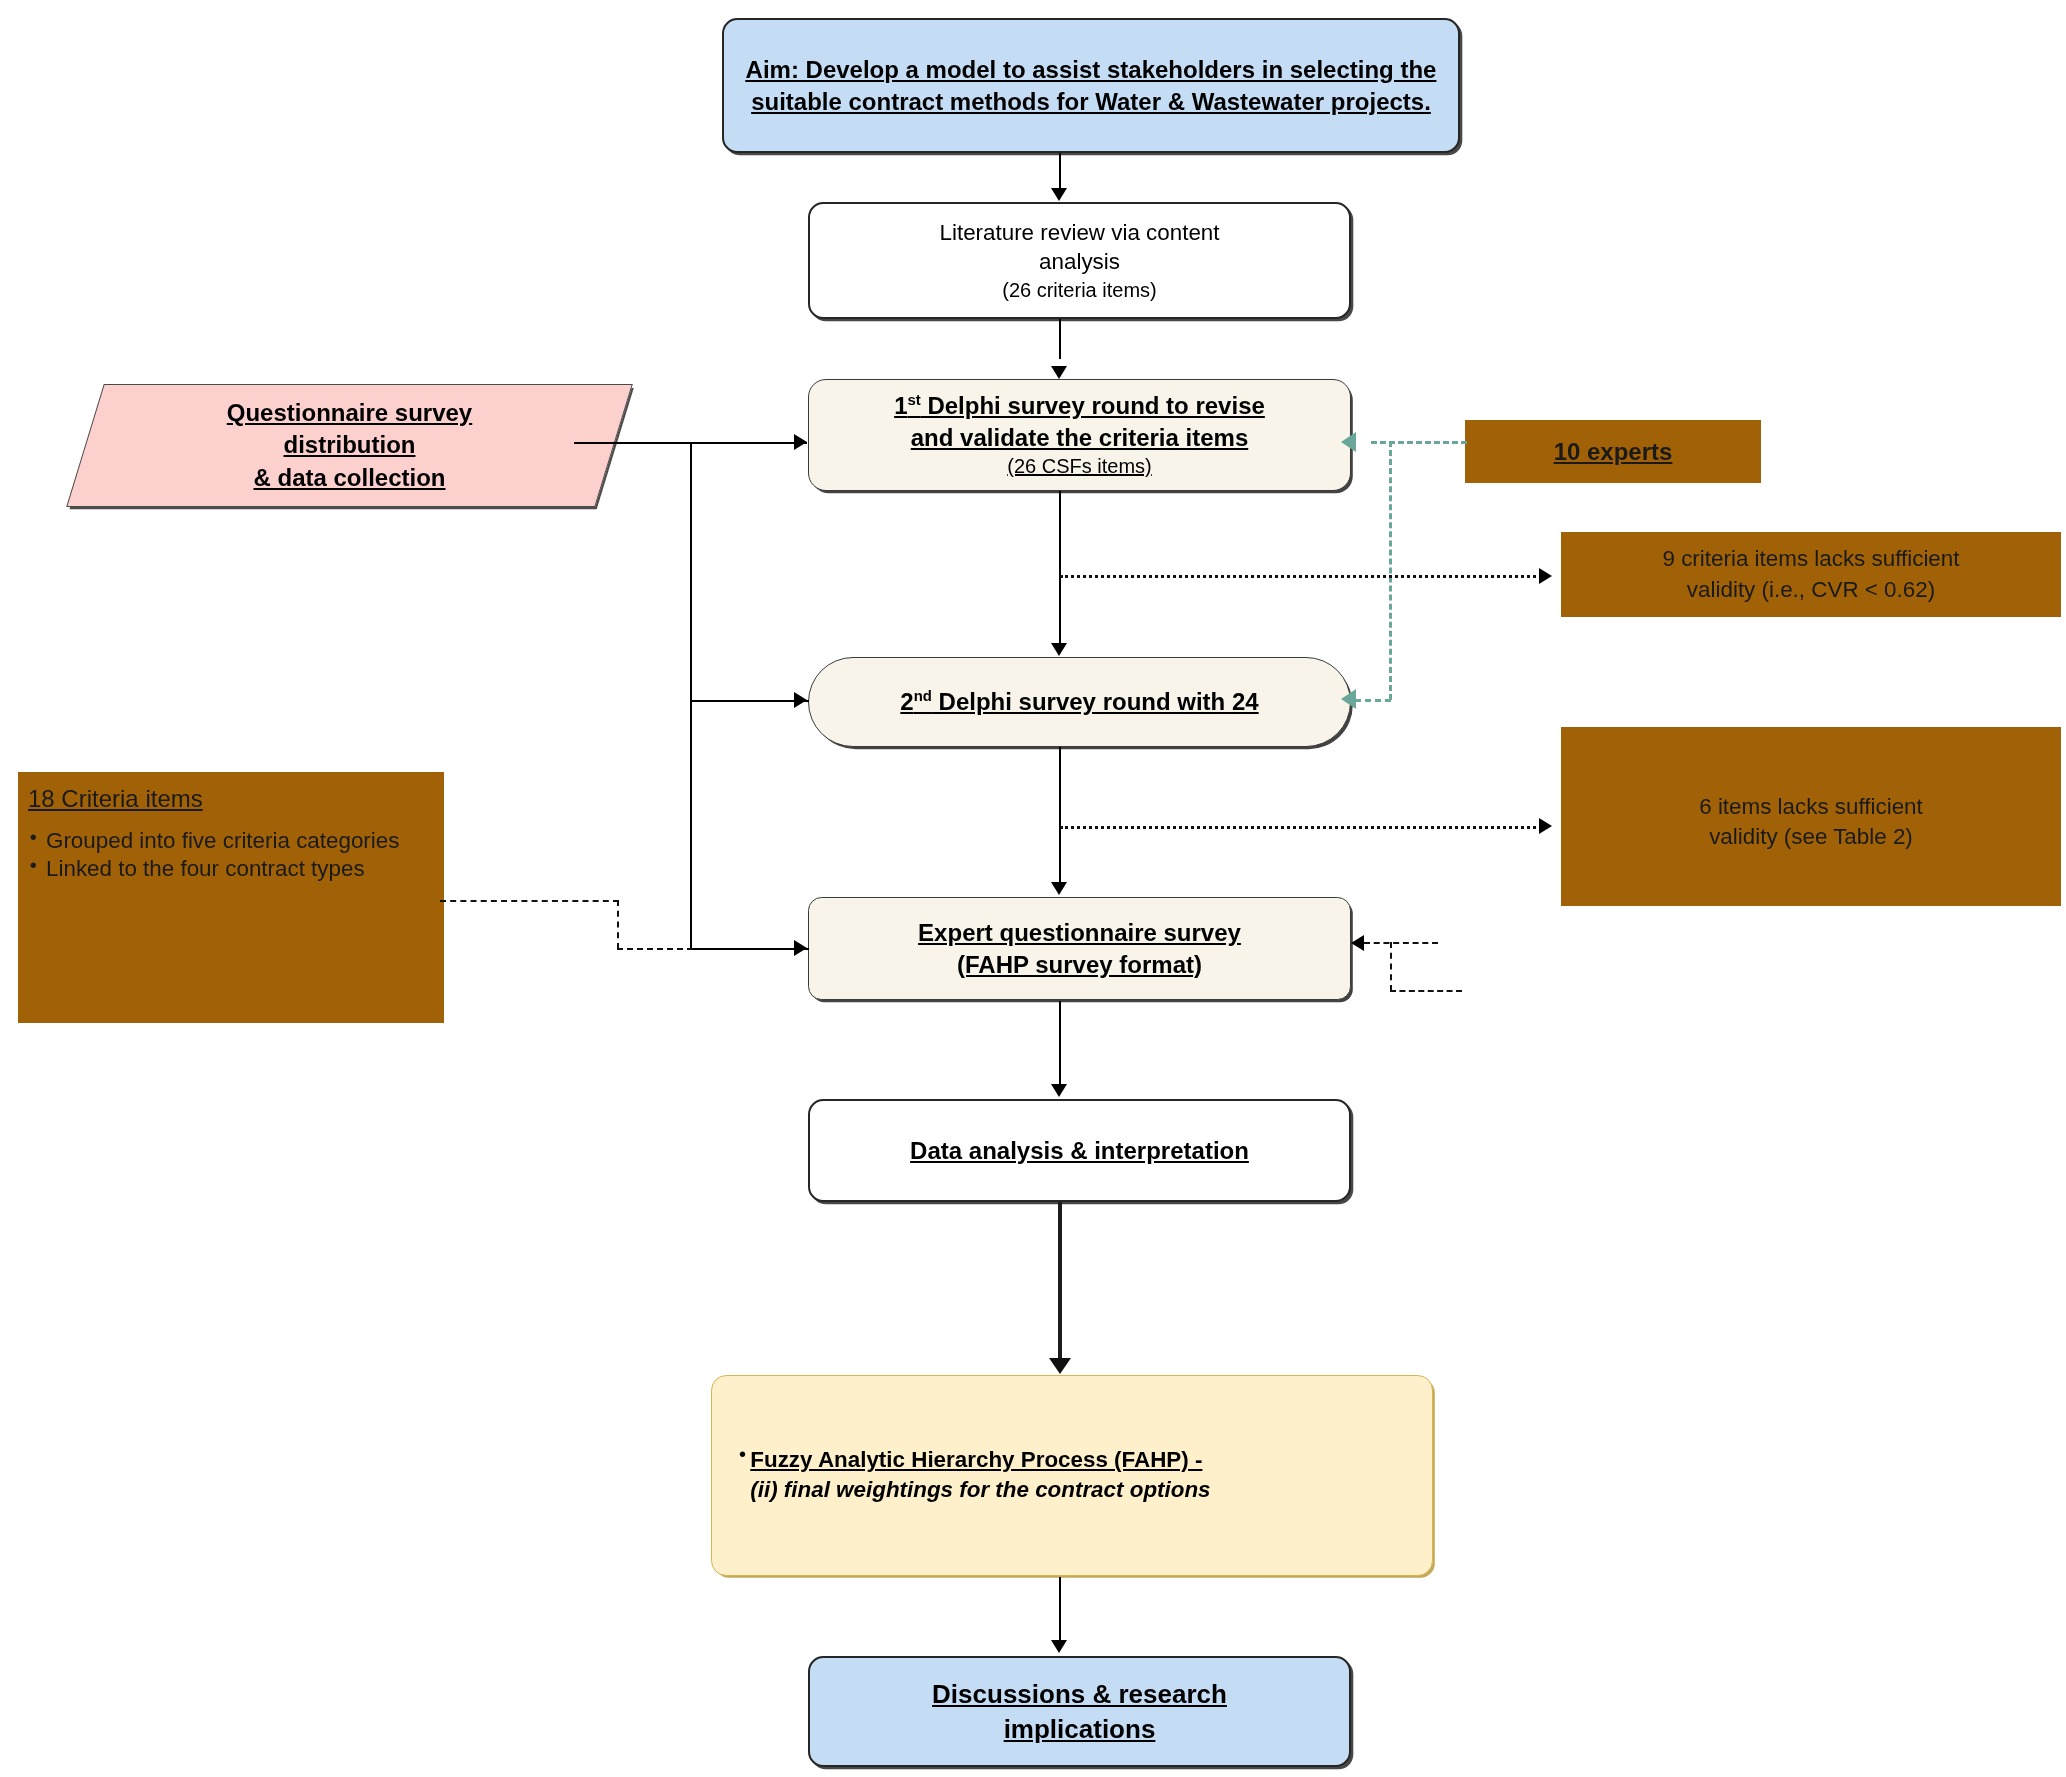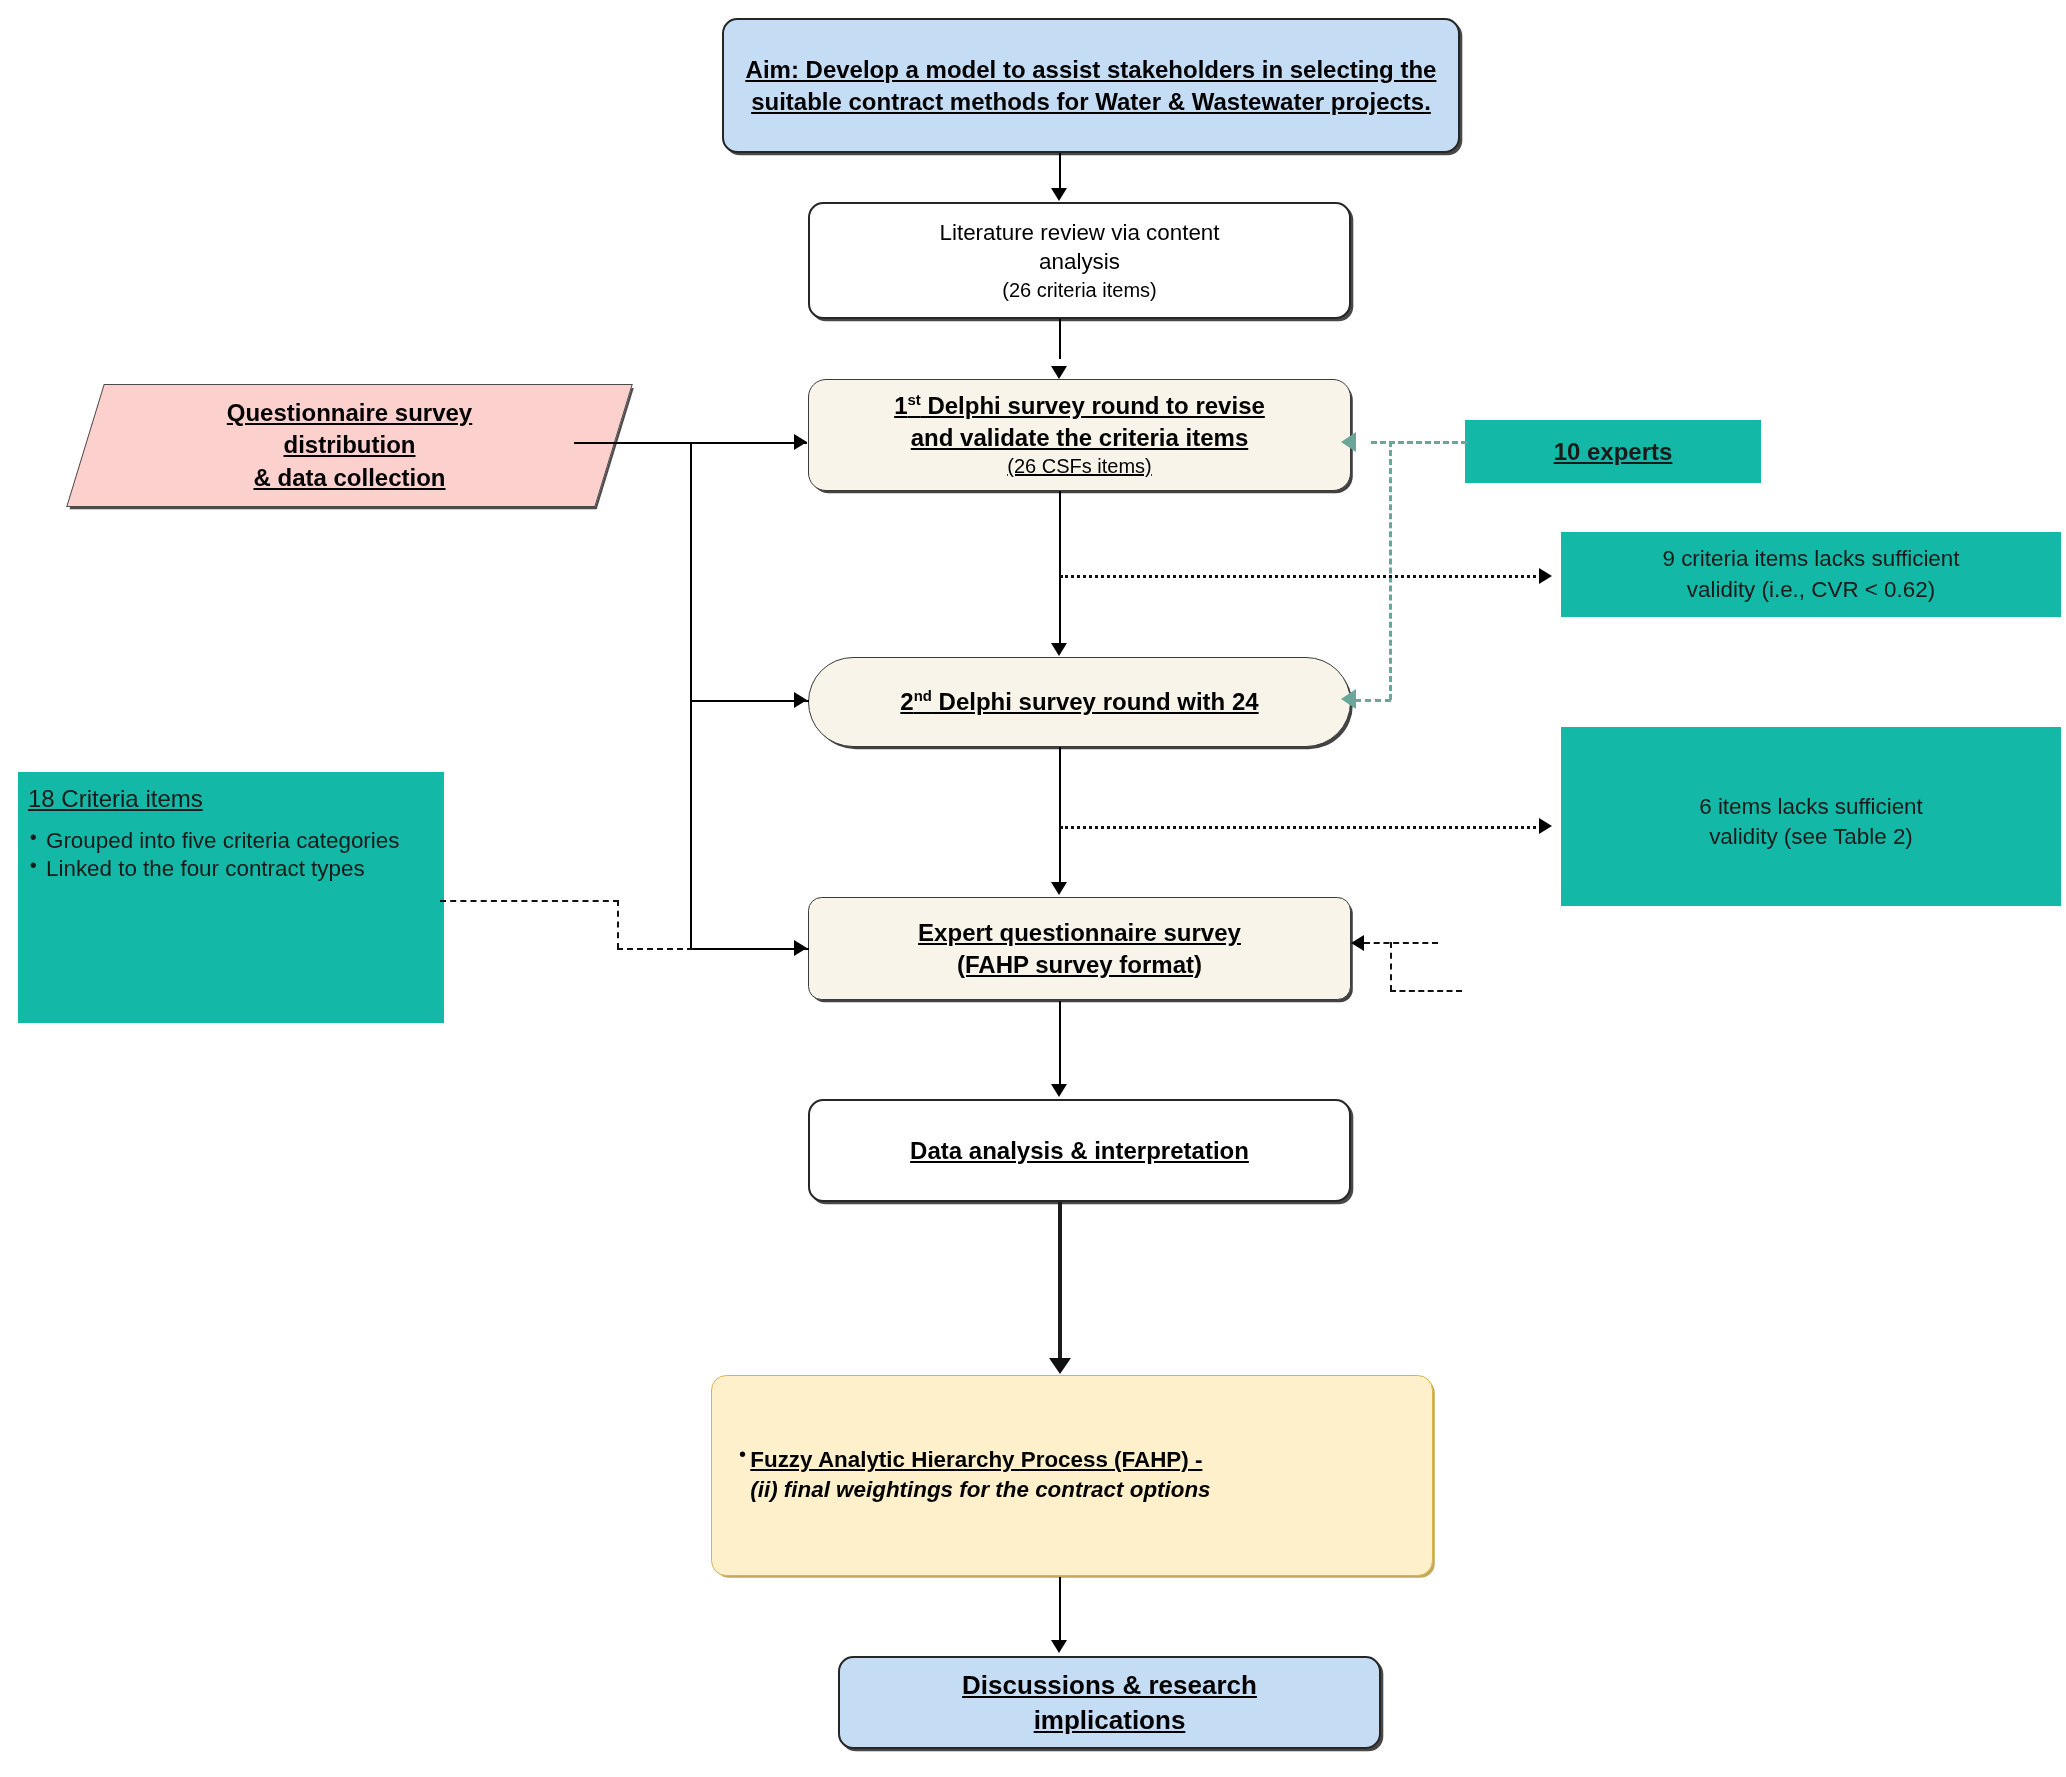--- a/index.html
+++ b/index.html
@@ -19,21 +19,21 @@
         box-shadow:2.7px 2.7px 0 -0.9px rgba(190,160,70,0.9);}
 
   
   .para{position:absolute;}
   .para .skewbg{position:absolute;inset:0;background:#fcd0cd;border:1.8px solid #4a4a4a;
         transform:skewX(-17deg);box-shadow:3.1px 3.1px 0 -0.9px rgba(45,45,45,0.85);}
   .para .ptext{position:relative;width:100%;height:100%;display:flex;align-items:center;
         justify-content:center;text-align:center;line-height:1.35;}
 
   
-  .note{position:absolute;background:#14b8a6;box-sizing:border-box;
+  .note{position:absolute;background:#a16207;box-sizing:border-box;
         display:flex;align-items:center;color:#1a1a1a;}
   .note .inner{width:100%;}
 
   
   .ln{position:absolute;background:#000;}
   .vln{width:2.2px;}
   .hln{height:2.2px;}
   .thick{width:4px;background:#1c1c1c;}
 
   .dash-h{position:absolute;height:0;border-top:2.7px dashed #111;}
@@ -126,21 +126,21 @@
     <div class="inner" style="text-align:left;padding:0 15.3px;">
       <ul class="bullet-list">
         <li style="padding-left:23px;">
           <span class="b">Fuzzy Analytic Hierarchy Process (FAHP) -</span>
           <div class="ital"> (ii) final weightings for the contract options</div>
         </li>
       </ul>
     </div>
   </div>
 
-  <div class="node rbox blue t-58 b" style="left:808px;top:1656px;width:543px;height:93px;font-size:26px;margin-left:30px;">
+  <div class="node rbox blue t-58 b" style="left:808px;top:1656px;width:543px;height:111px;font-size:26px;">
     <div class="inner">
       <div>Discussions &amp; research</div>
       <div>implications</div>
     </div>
   </div>
 
   <div class="note t-54 b" style="left:1465px;top:420px;width:296px;height:63px;justify-content:center;">
     <div class="inner" style="text-align:center;">10 experts</div>
   </div>
 

